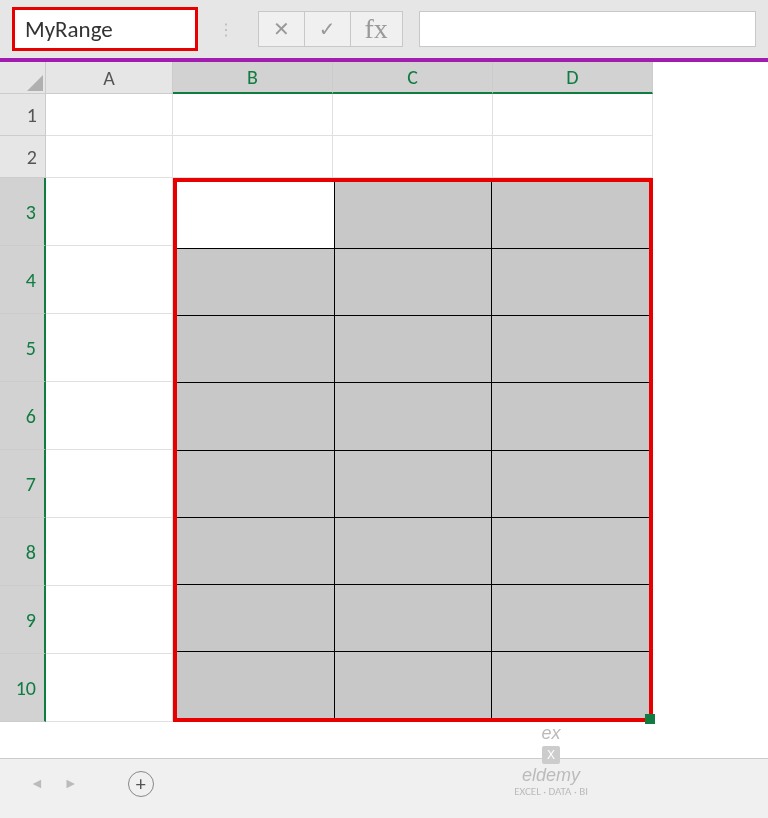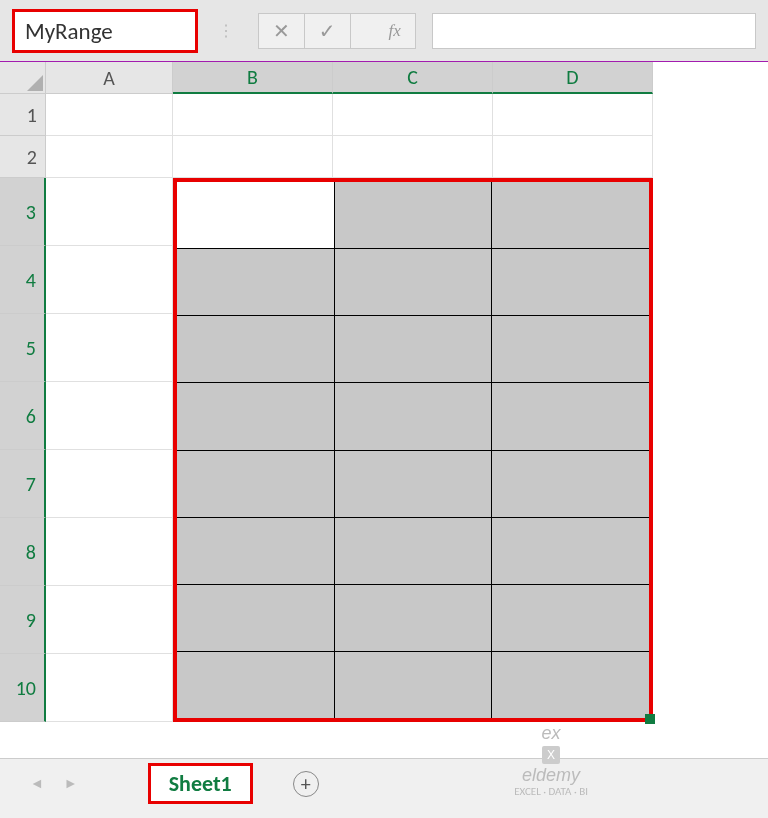--- a/index.html
+++ b/index.html
@@ -9,21 +9,21 @@
       width: 768px;
       height: 818px;
       position: relative;
       overflow: hidden;
     }
 
     
     .formula-bar {
       height: 62px;
       background: #e6e6e6;
-      border-bottom: 1px solid #a21caf;
+      border-bottom: 4px solid #a21caf;
       display: flex;
       align-items: center;
       padding: 0 12px;
       gap: 16px;
     }
     .name-box {
       width: 186px;
       height: 44px;
       background: #fff;
       border: 3px solid #e80000;
@@ -50,24 +50,22 @@
       align-items: center;
       justify-content: center;
       background: #f0f0f0;
     }
     .fb-group {
       display: flex;
       margin-left: 6px;
     }
     .fb-group .fb-btn:first-child { border-left: 1px solid #c8c8c8; }
     .fx-label {
-      font-style: italic;
       font-family: "Times New Roman", serif;
-      font-size: 17px;
-      margin-left: 24px;
+      font-size: 28px;
     }
     .formula-input {
       flex: 1;
       height: 36px;
       background: #fff;
       border: 1px solid #c8c8c8;
     }
 
     
     .grid-area {
@@ -450,23 +448,20 @@
           <div class="sel-cell"></div>
         </div>
     </div>
     <div class="fill-handle"></div>
   </div>
 </div>
 
 <div class="tabs-bar">
   <span class="nav-arrow">◄</span>
   <span class="nav-arrow">►</span>
-  <div class="sheet-tab">
-    <span>Sheet1</span>
-  </div>
   <div class="add-sheet">
     <span>+</span>
   </div>
   <div class="watermark">
     <div class="wm1">
       <span>ex</span>
       <span class="wm-icon">X</span>
       <span>eldemy</span>
     </div>
     <div>EXCEL · DATA · BI</div>

